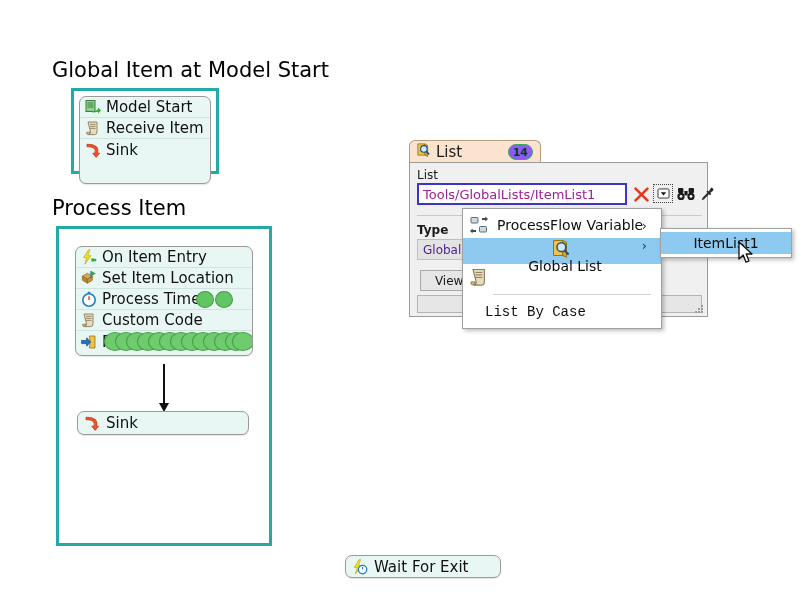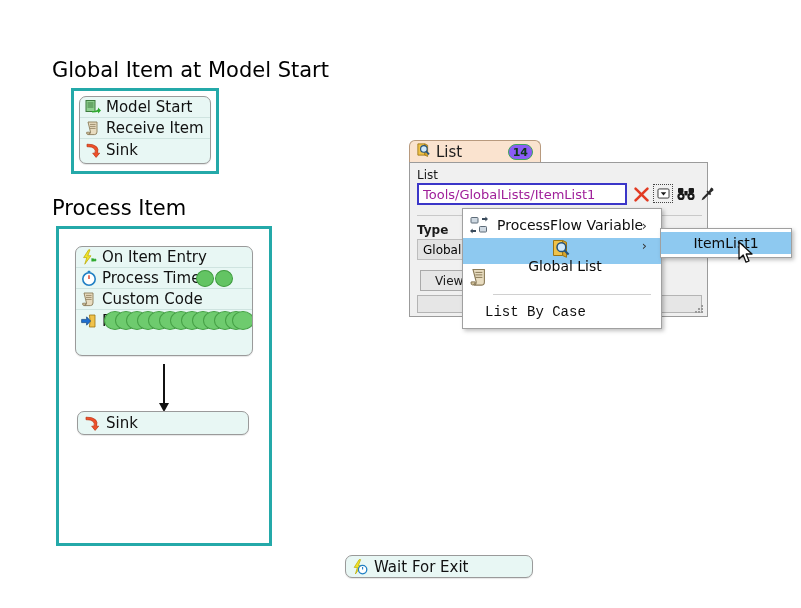--- a/index.html
+++ b/index.html
@@ -172,21 +172,21 @@
     position: absolute;
     height: 1px;
     background: #c9c9c9;
   }
   .combo-disabled {
     position: absolute;
     box-sizing: border-box;
     background: #e3e3e3;
     border: 1px solid #bdbdbd;
     font-size: 12px;
-    color: #000000;
+    color: #4c1d95;
     display: flex;
     align-items: center;
     padding-left: 5px;
   }
   .btn {
     position: absolute;
     box-sizing: border-box;
     background: #e6e6e6;
     border: 1px solid #a9a9a9;
     font-size: 12px;
@@ -281,21 +281,21 @@
 
   .cursor-arrow { position: absolute; }
 </style>
 </head>
 <body>
 
 <div class="section-heading abs" style="left:52px; top:58px;">Global Item at Model Start</div>
 
 <div class="teal-group abs" style="left:71px; top:88px; width:148px; height:86px;"></div>
 
-<div class="activity-block abs" style="left:79px; top:96px; width:132px; height:68px;">
+<div class="activity-block abs" style="left:79px; top:96px; width:132px; height:88px;">
 
   <div class="activity-row">
     <span class="icon">
       <svg width="16" height="16" viewBox="0 0 16 16">
         <rect x="1" y="1.5" width="9" height="11" fill="#8fd08f" stroke="#3c7a3c" stroke-width="1"></rect>
         <line x1="2.5" y1="4" x2="8.5" y2="4" stroke="#2e6b2e" stroke-width="0.8"></line>
         <line x1="2.5" y1="6" x2="8.5" y2="6" stroke="#2e6b2e" stroke-width="0.8"></line>
         <line x1="2.5" y1="8" x2="8.5" y2="8" stroke="#2e6b2e" stroke-width="0.8"></line>
         <path d="M7 12 q5 0 6 -2 l0 -1.6 l3 3.1 l-3 3.1 l0 -1.8 q-2 0.6 -6 0.6 z" fill="#2faa2f"></path>
       </svg>
@@ -335,20 +335,32 @@
   <div class="activity-row">
     <span class="icon">
       <svg width="16" height="16" viewBox="0 0 16 16">
         <path d="M7.6 0.8 L2.6 8.6 h3.2 l-2 6.6 l6.2 -8.4 h-3.2 l2.2 -6 z" fill="#f2e42a" stroke="#b9a800" stroke-width="0.7"></path>
         <path d="M10.4 9.2 q3 0 3.4 1.2 l0 -1.3 l1.9 2 l-1.9 2 l0 -1.2 q-1.2 0.6 -3.4 0.6 z" fill="#2faa2f"></path>
       </svg>
     </span>
     <span class="label">On Item Entry</span>
   </div>
 
+  <div class="activity-row">
+    <span class="icon">
+      <svg width="16" height="16" viewBox="0 0 16 16">
+        <path d="M1.4 6.2 l5 -3 l5 3 l-5 3 z" fill="#d8a84e" stroke="#8a6520" stroke-width="0.7"></path>
+        <path d="M1.4 6.2 l0 4 l5 3 l0 -4 z" fill="#b8862f" stroke="#8a6520" stroke-width="0.7"></path>
+        <path d="M6.4 9.2 l5 -3 l0 4 l-5 3 z" fill="#c8953c" stroke="#8a6520" stroke-width="0.7"></path>
+        <path d="M10.2 1 l4.6 2.6 l-4.6 2.6 z" fill="#2faa4a"></path>
+        <rect x="9.4" y="1" width="1.1" height="7" fill="#2a6fb0"></rect>
+      </svg>
+    </span>
+    <span class="label">Set Item Location</span>
+  </div>
 
   <div class="activity-row">
     <span class="icon">
       <svg width="16" height="16" viewBox="0 0 16 16">
         <circle cx="8" cy="9" r="6.2" fill="#ffffff" stroke="#1f7fc4" stroke-width="1.6"></circle>
         <rect x="6.6" y="0.8" width="2.8" height="1.8" rx="0.5" fill="#1f7fc4"></rect>
         <line x1="8" y1="9" x2="8" y2="5.2" stroke="#e03a1d" stroke-width="1.4"></line>
       </svg>
     </span>
     <span class="label">Process Time</span>
@@ -400,21 +412,21 @@
 
 <div class="single-block abs" style="left:77px; top:411px; width:172px; height:24px;">
   <span class="icon">
     <svg width="16" height="16" viewBox="0 0 16 16">
       <path d="M2 2.2 q6.6 -0.4 9.6 2.6 q2.2 2.2 0.9 6.4 l2.2 0 l-3.6 4.2 l-3.4 -4.2 l2.2 0 q1 -3 -0.7 -4.7 q-2.2 -2.1 -7.2 -1.8 z" fill="#f0502a" stroke="#b93413" stroke-width="0.7"></path>
     </svg>
   </span>
   <span class="label">Sink</span>
 </div>
 
-<div class="single-block abs" style="left:345px; top:555px; width:188px; height:23px;">
+<div class="single-block abs" style="left:345px; top:555px; width:156px; height:23px;">
   <span class="icon">
     <svg width="16" height="16" viewBox="0 0 16 16">
       <path d="M7.2 0.6 L2.2 8.4 h3.2 l-2 6.6 l6.2 -8.4 h-3.2 l2.2 -6 z" fill="#f2e42a" stroke="#b9a800" stroke-width="0.7"></path>
       <circle cx="10.6" cy="10.6" r="4.2" fill="#ffffff" stroke="#1f7fc4" stroke-width="1.3"></circle>
       <line x1="10.6" y1="10.6" x2="10.6" y2="8" stroke="#1f7fc4" stroke-width="1.1"></line>
     </svg>
   </span>
   <span class="label">Wait For Exit</span>
 </div>
 

